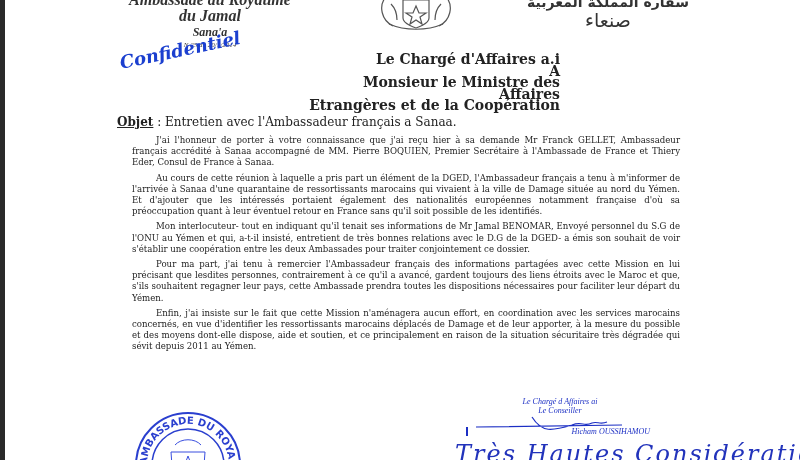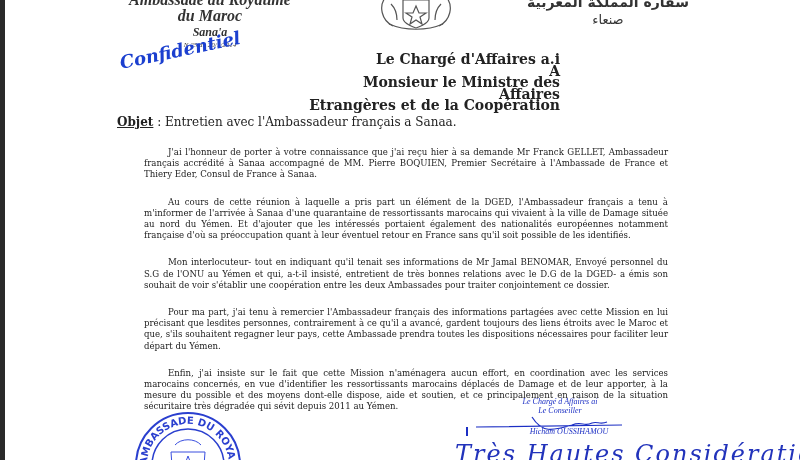--- a/index.html
+++ b/index.html
@@ -22,65 +22,65 @@
     .hdr-left .l3 { font-size:12px; line-height:16px; }
     .hdr-left .ref { font-size:7px; font-style:italic; font-weight:normal; line-height:10px; color:#444; }
     .emblem {
       position:absolute; left:375px; top:-6px; width:82px; height:38px;
     }
     .hdr-right {
       position:absolute; left:518px; top:-6px; width:180px; text-align:center;
       font-family:"DejaVu Sans", sans-serif; color:#333;
     }
     .hdr-right .ar1 { font-size:14px; font-weight:bold; line-height:16px; }
-    .hdr-right .ar2 { font-size:13px; line-height:20px; letter-spacing:3px; }
+    .hdr-right .ar2 { font-size:19px; line-height:20px; letter-spacing:3px; }
     .confidential {
       position:absolute; left:122px; top:52px;
       font-family:"DejaVu Serif", serif; font-style:italic; font-weight:bold;
       font-size:18px; color:#1b3fcf; transform:rotate(-12deg);
       transform-origin:left bottom;
     }
     .addr {
       position:absolute; left:300px; top:54px; width:260px; text-align:right;
       font-family:"DejaVu Serif", serif; font-weight:bold; font-size:14px; line-height:11.5px; color:#222;
     }
     .objet {
       position:absolute; left:117px; top:115px; font-size:12px; color:#222;
     }
     .objet .key { font-weight:bold; text-decoration:underline; }
     .body-text {
       position:absolute; left:128px; top:131px; width:556px;
       font-family:"DejaVu Serif", serif; font-size:8.6px; line-height:11.2px;
       text-align:justify; color:#232323;
     }
-    .body-text p { margin:16px; text-indent:24px; }
+    .body-text p { margin:4px; text-indent:24px; }
     .stamp {
       position:absolute; left:133px; top:410px; width:110px; height:110px;
     }
     .sig {
       position:absolute; left:470px; top:397px; width:180px;
       font-family:"Liberation Serif", serif; font-style:italic; font-weight:normal;
       color:#1c2fc4; text-align:center; font-size:8px; line-height:9px;
     }
-    .sig .name { text-align:center; margin-top:12px; margin-left:-4px; font-size:8px; border-left:2px solid #1c2fc4; padding-left:20px; }
+    .sig .name { text-align:right; margin-top:12px; margin-left:-4px; font-size:8px; border-left:2px solid #1c2fc4; padding-left:20px; }
     .sig-scribble { position:absolute; left:472px; top:413px; width:200px; height:20px; }
     .handwriting {
       position:absolute; left:455px; top:440px;
       font-family:"DejaVu Serif", serif; font-style:italic; font-size:24px; color:#2233bb; letter-spacing:2px;
       white-space:nowrap;
     }
   </style>
 </head>
 <body>
 
 <div class="left-edge"></div>
 
 <div class="hdr-left">
   <div class="l1">Ambassade du Royaume</div>
-  <div class="l2">du Maroc</div>
+  <div class="l2">du Jamal</div>
   <div class="l3">Sana'a</div>
   <div class="ref">N 25 du 20/1/2014</div>
 </div>
 
 <div class="emblem">
   <svg width="82" height="38" viewBox="0 0 82 38">
     <g fill="none" stroke="#555" stroke-width="1.2">
       <path d="M10 4 C4 12, 6 26, 18 32"></path>
       <path d="M72 4 C78 12, 76 26, 64 32"></path>
       <path d="M28 6 L54 6 L54 24 C54 30 41 34 41 34 C41 34 28 30 28 24 Z"></path>

